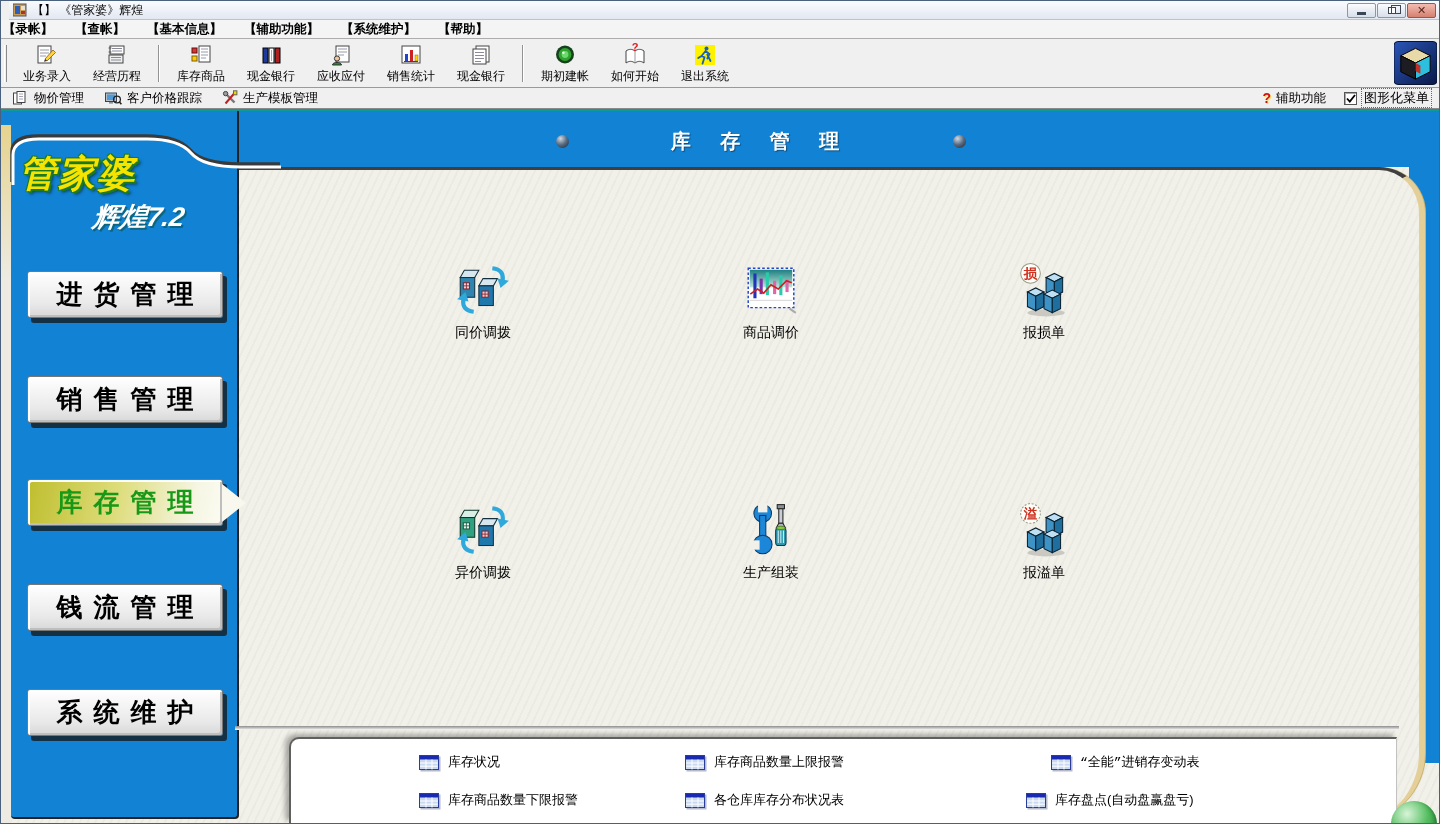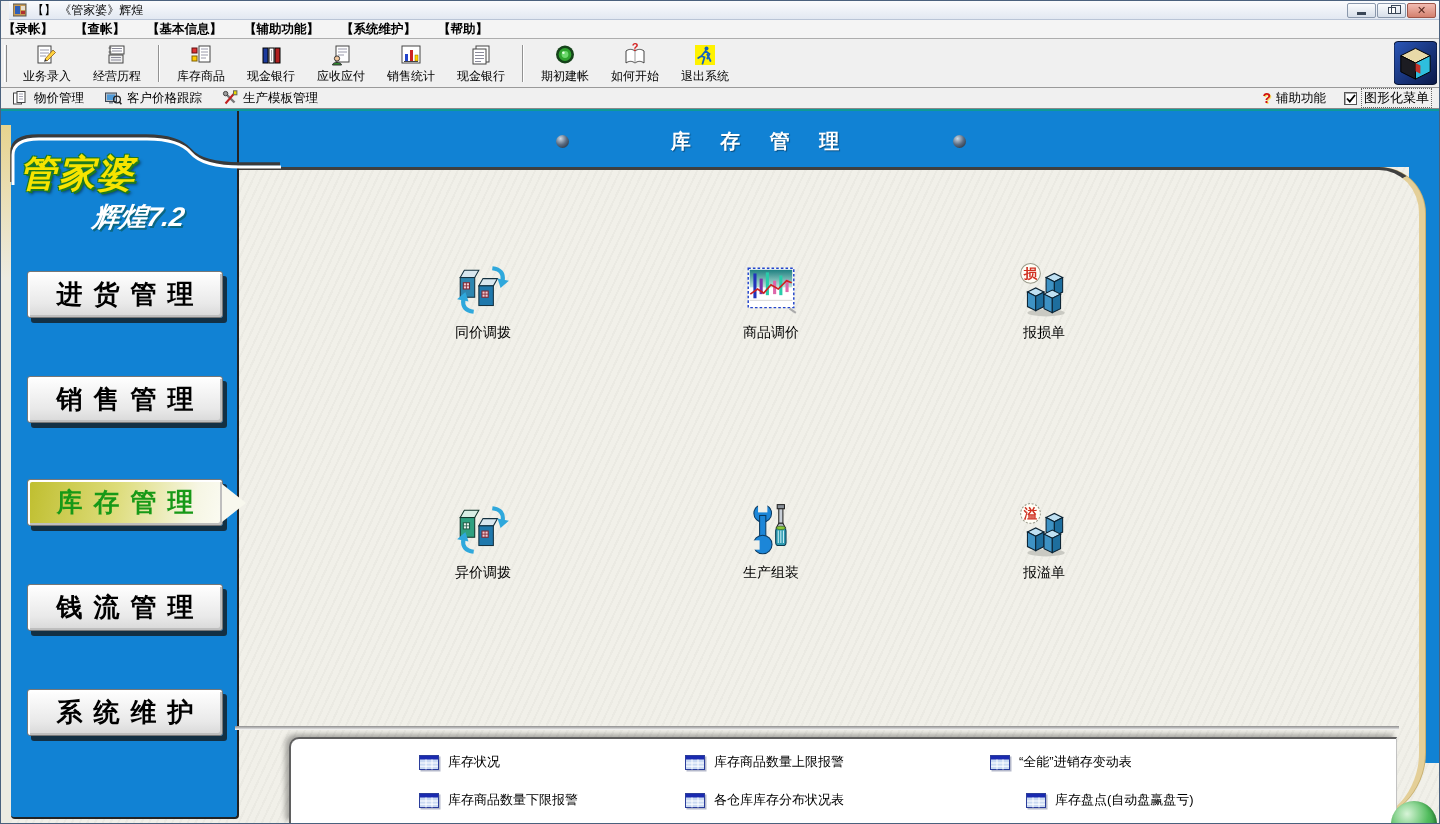--- a/index.html
+++ b/index.html
@@ -459,21 +459,21 @@
         <span class="rp-label">库存状况</span>
       </div>
       <div class="rp-item" style="left:394px; top:14px;">
         <svg class="tbl-icon" width="20" height="15" viewBox="0 0 20 15">
           <rect x="0.5" y="0.5" width="19" height="14" fill="#C9D9F2" stroke="#2B3D9B"></rect>
           <rect x="1" y="1" width="18" height="3.5" fill="#1A2AB0"></rect>
           <path d="M1 8h18M1 11.2h18M7 4.5v10M13 4.5v10" stroke="#FFF" stroke-width="1" fill="none"></path>
         </svg>
         <span class="rp-label">库存商品数量上限报警</span>
       </div>
-      <div class="rp-item" style="left:699px; top:14px;">
+      <div class="rp-item" style="left:760px; top:14px;font-family:Liberation Mono, monospace;">
         <svg class="tbl-icon" width="20" height="15" viewBox="0 0 20 15">
           <rect x="0.5" y="0.5" width="19" height="14" fill="#C9D9F2" stroke="#2B3D9B"></rect>
           <rect x="1" y="1" width="18" height="3.5" fill="#1A2AB0"></rect>
           <path d="M1 8h18M1 11.2h18M7 4.5v10M13 4.5v10" stroke="#FFF" stroke-width="1" fill="none"></path>
         </svg>
         <span class="rp-label">“全能”进销存变动表</span>
       </div>
       <div class="rp-item" style="left:128px; top:52px;">
         <svg class="tbl-icon" width="20" height="15" viewBox="0 0 20 15">
           <rect x="0.5" y="0.5" width="19" height="14" fill="#C9D9F2" stroke="#2B3D9B"></rect>

